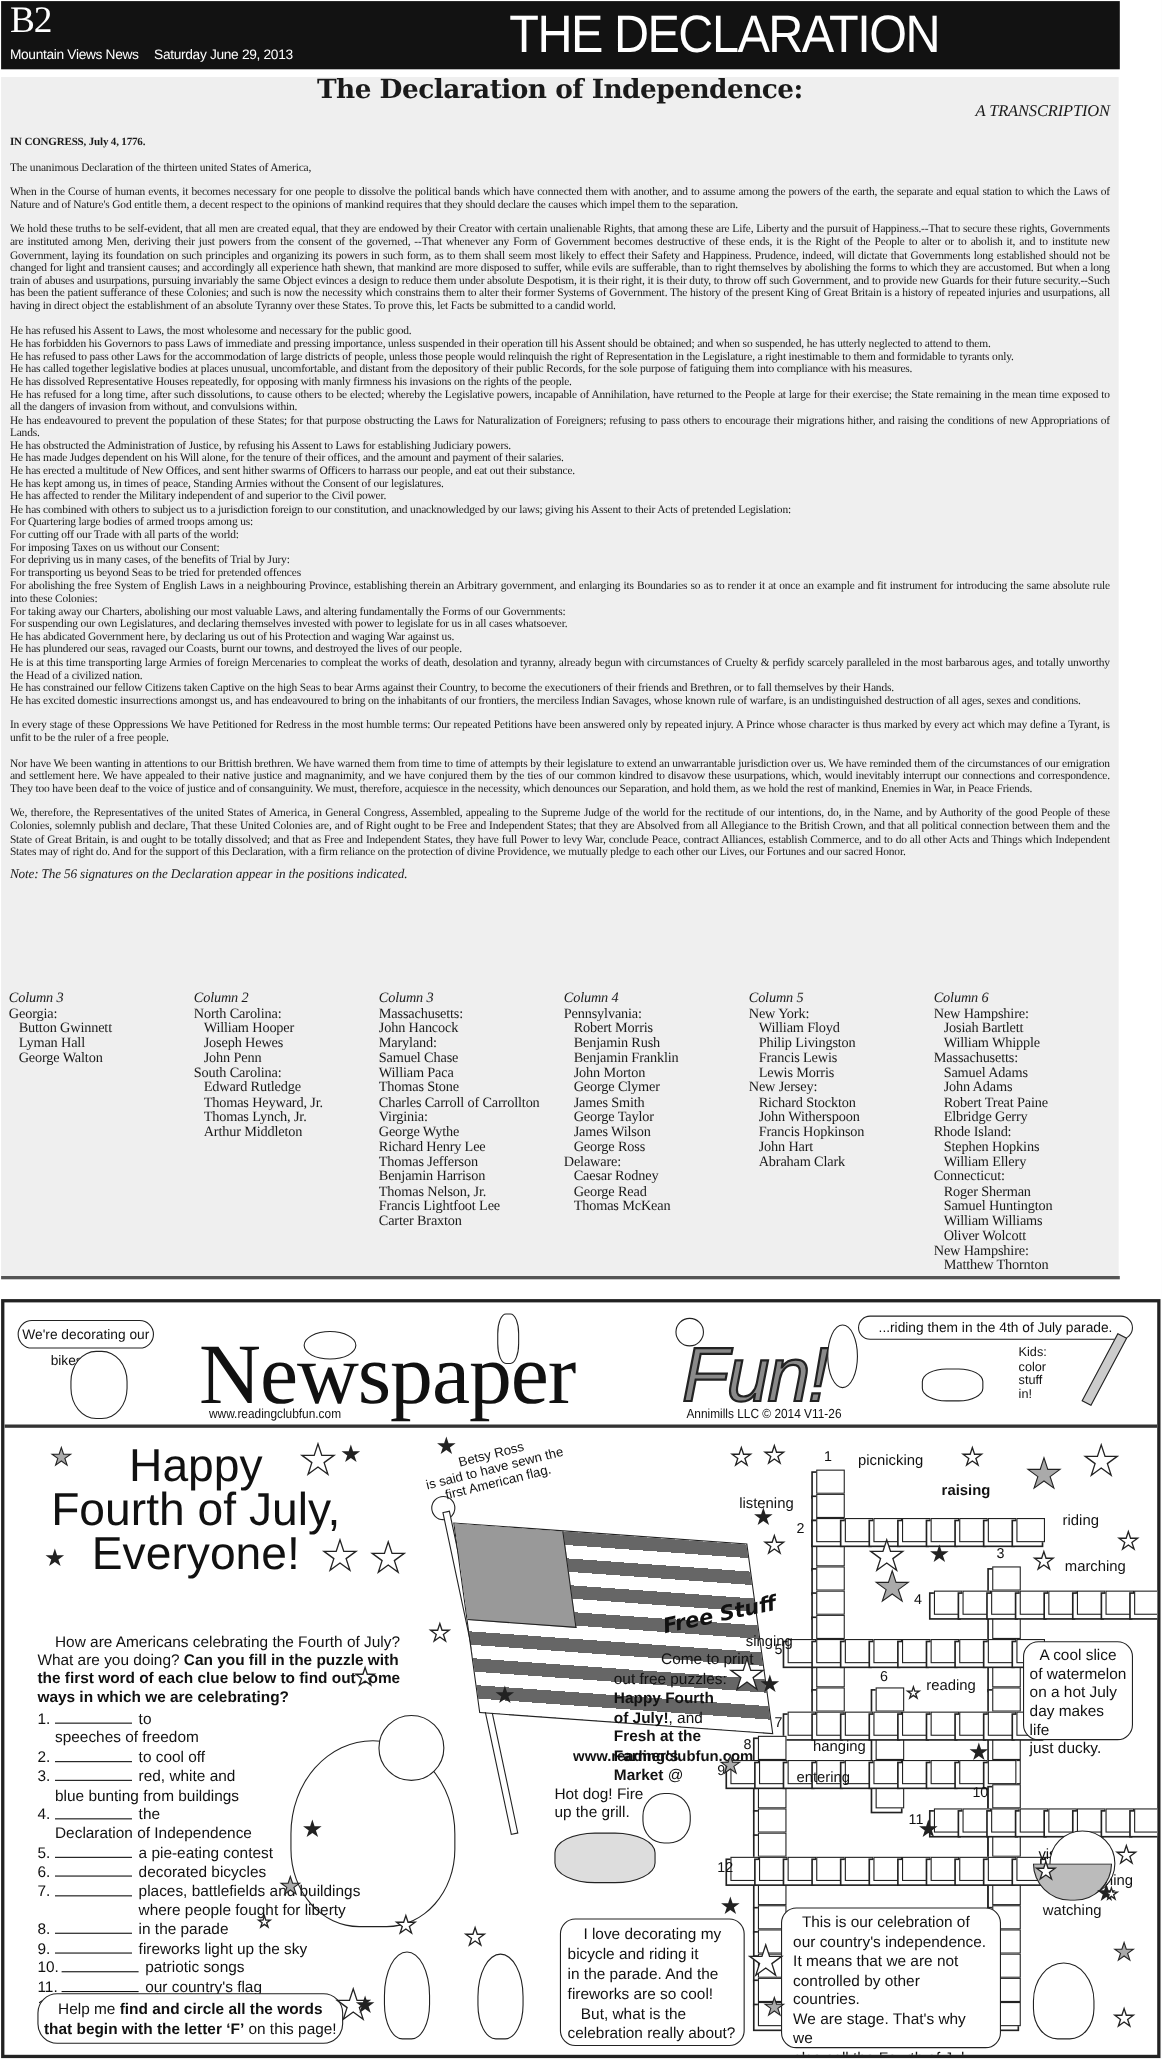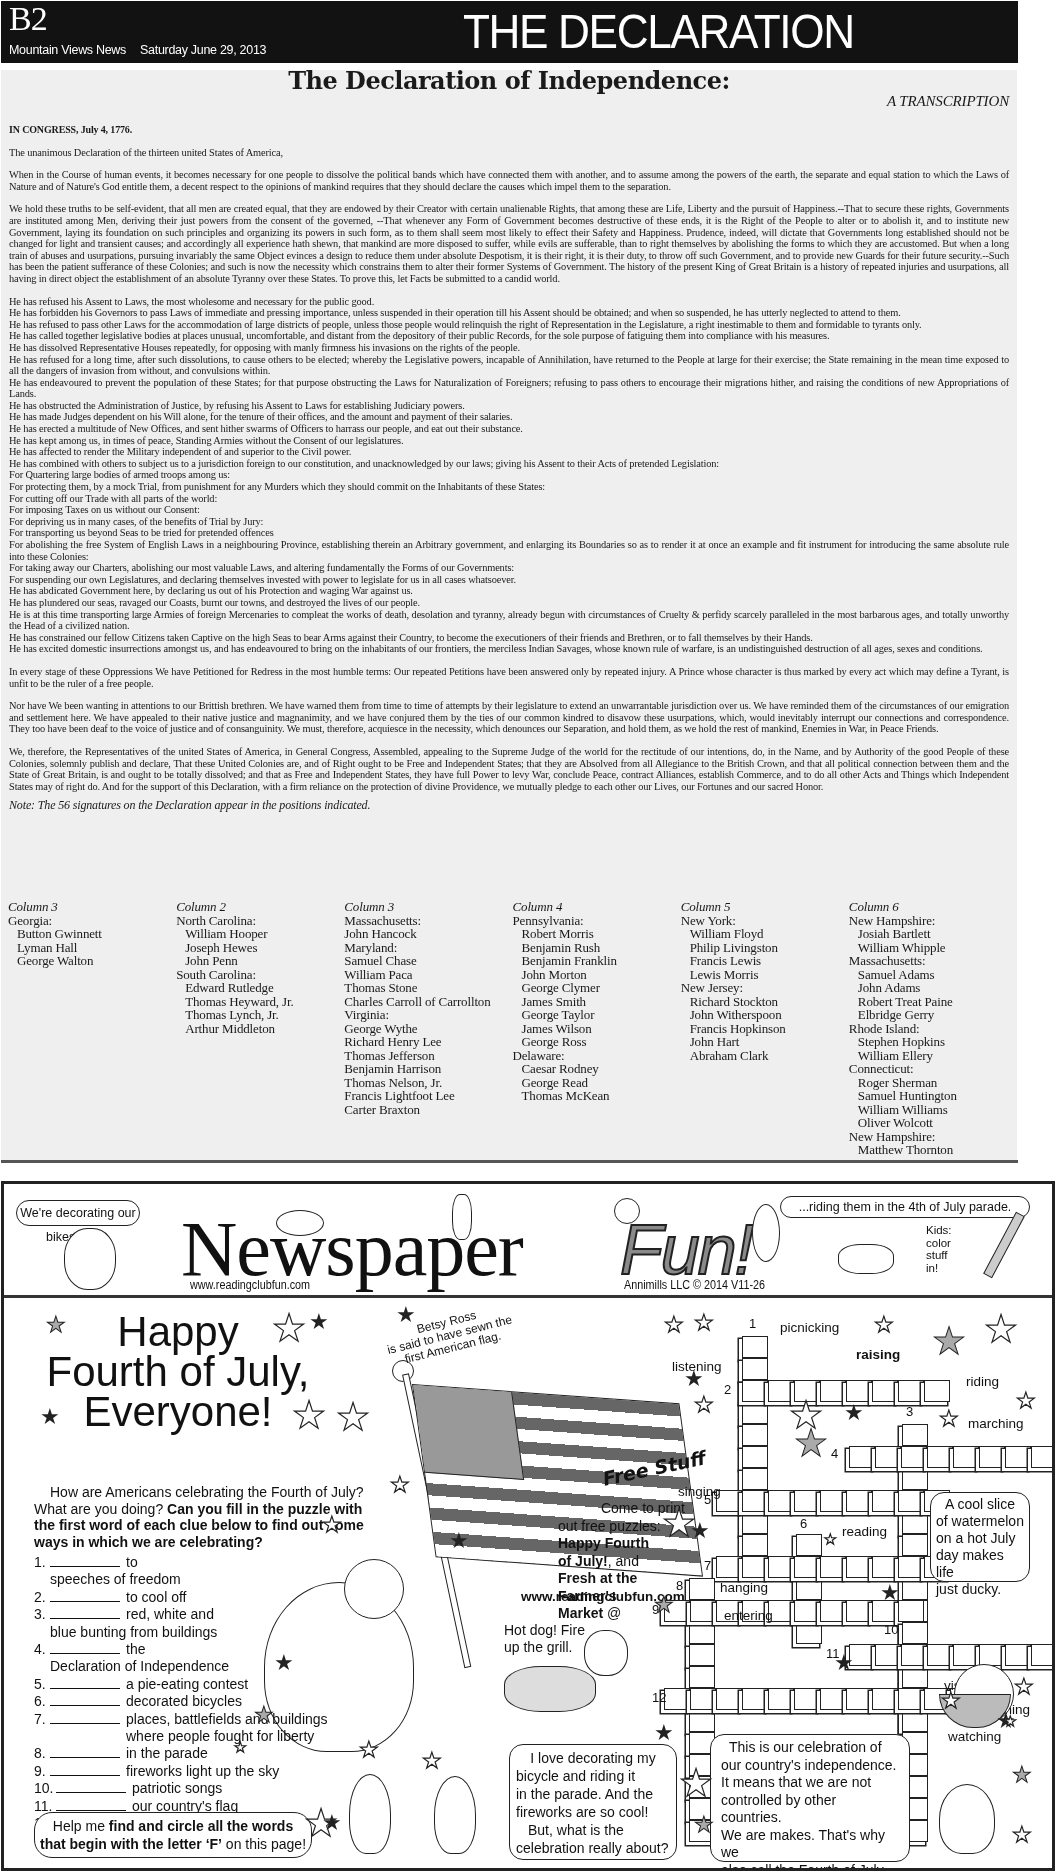--- a/index.html
+++ b/index.html
@@ -183,21 +183,20 @@
       <p>He has dissolved Representative Houses repeatedly, for opposing with manly firmness his invasions on the rights of the people.</p>
       <p>He has refused for a long time, after such dissolutions, to cause others to be elected; whereby the Legislative powers, incapable of Annihilation, have returned to the People at large for their exercise; the State remaining in the mean time exposed to all the dangers of invasion from without, and convulsions within.</p>
       <p>He has endeavoured to prevent the population of these States; for that purpose obstructing the Laws for Naturalization of Foreigners; refusing to pass others to encourage their migrations hither, and raising the conditions of new Appropriations of Lands.</p>
       <p>He has obstructed the Administration of Justice, by refusing his Assent to Laws for establishing Judiciary powers.</p>
       <p>He has made Judges dependent on his Will alone, for the tenure of their offices, and the amount and payment of their salaries.</p>
       <p>He has erected a multitude of New Offices, and sent hither swarms of Officers to harrass our people, and eat out their substance.</p>
       <p>He has kept among us, in times of peace, Standing Armies without the Consent of our legislatures.</p>
       <p>He has affected to render the Military independent of and superior to the Civil power.</p>
       <p>He has combined with others to subject us to a jurisdiction foreign to our constitution, and unacknowledged by our laws; giving his Assent to their Acts of pretended Legislation:</p>
       <p>For Quartering large bodies of armed troops among us:</p>
-      <p>For protecting them, by a mock Trial, from punishment for any Murders which they should commit on the Inhabitants of these States:</p>
       <p>For cutting off our Trade with all parts of the world:</p>
       <p>For imposing Taxes on us without our Consent:</p>
       <p>For depriving us in many cases, of the benefits of Trial by Jury:</p>
       <p>For transporting us beyond Seas to be tried for pretended offences</p>
       <p>For abolishing the free System of English Laws in a neighbouring Province, establishing therein an Arbitrary government, and enlarging its Boundaries so as to render it at once an example and fit instrument for introducing the same absolute rule into these Colonies:</p>
       <p>For taking away our Charters, abolishing our most valuable Laws, and altering fundamentally the Forms of our Governments:</p>
       <p>For suspending our own Legislatures, and declaring themselves invested with power to legislate for us in all cases whatsoever.</p>
       <p>He has abdicated Government here, by declaring us out of his Protection and waging War against us.</p>
       <p>He has plundered our seas, ravaged our Coasts, burnt our towns, and destroyed the lives of our people.</p>
       <p>He is at this time transporting large Armies of foreign Mercenaries to compleat the works of death, desolation and tyranny, already begun with circumstances of Cruelty &amp; perfidy scarcely paralleled in the most barbarous ages, and totally unworthy the Head of a civilized nation.</p>
@@ -581,21 +580,21 @@
       <span class="cw-num" style="left: 880px; top: 438px;">10</span>
       <span class="cw-num" style="left: 822px; top: 462px; text-align: center;">11</span>
       <span class="cw-num" style="left: 648px; top: 506px;">12</span>
       <span class="cw-word" style="left: 776px; top: 136px;">picnicking</span>
       <span class="cw-word" style="left: 852px; top: 163px; font-weight: bold;">raising</span>
       <span class="cw-word" style="left: 668px; top: 175px;">listening</span>
       <span class="cw-word" style="left: 962px; top: 190px;">riding</span>
       <span class="cw-word" style="left: 964px; top: 232px;">marching</span>
       <span class="cw-word" style="left: 674px; top: 300px;">singing</span>
       <span class="cw-word" style="left: 838px; top: 340px;">reading</span>
-      <span class="cw-word" style="left: 716px; top: 396px;">hanging</span>
+      <span class="cw-word" style="left: 735px; top: 396px;">hanging</span>
       <span class="cw-word" style="left: 720px; top: 424px;">entering</span>
       <span class="cw-word" style="left: 940px; top: 494px;">visiting</span>
       <span class="cw-word" style="left: 966px; top: 518px;">swimming</span>
       <span class="cw-word" style="left: 944px; top: 545px;">watching</span>
     </div>
 
   <div class="bubble cool-bubble">
     <div style="text-align:center">A cool slice</div>
     <div>of watermelon</div>
     <div>on a hot July</div>
@@ -603,21 +602,21 @@
     <div>just ducky.</div>
   </div>
   <div class="critter duck"></div>
   <div class="critter" style="left:935px;top:510px;width:72px;height:34px;border-radius:0 0 40px 40px;background:#bbb;"></div>
 
   <div class="bubble celebration-bubble">
     <div style="padding-left:8px">This is our celebration of</div>
     <div>our country's independence.</div>
     <div>It means that we are not</div>
     <div>controlled by other countries.</div>
-    <div>We are makes. That's why we</div>
+    <div>We are stage. That's why we</div>
     <div>also call the Fourth of July</div>
     <div><b><i>Independence Day</i></b><span>.</span></div>
   </div>
   <div class="critter mouse" style="left:935px;top:600px;width:56px;height:70px;"></div>
 
   <div id="stars">
       <span class="star gray " style="left: 42px; top: 130px;">★</span>
       <span class="star outline lg" style="left: 268px; top: 125px;">★</span>
       <span class="star  " style="left: 305px; top: 127px;">★</span>
       <span class="star  " style="left: 392px; top: 120px;">★</span>

